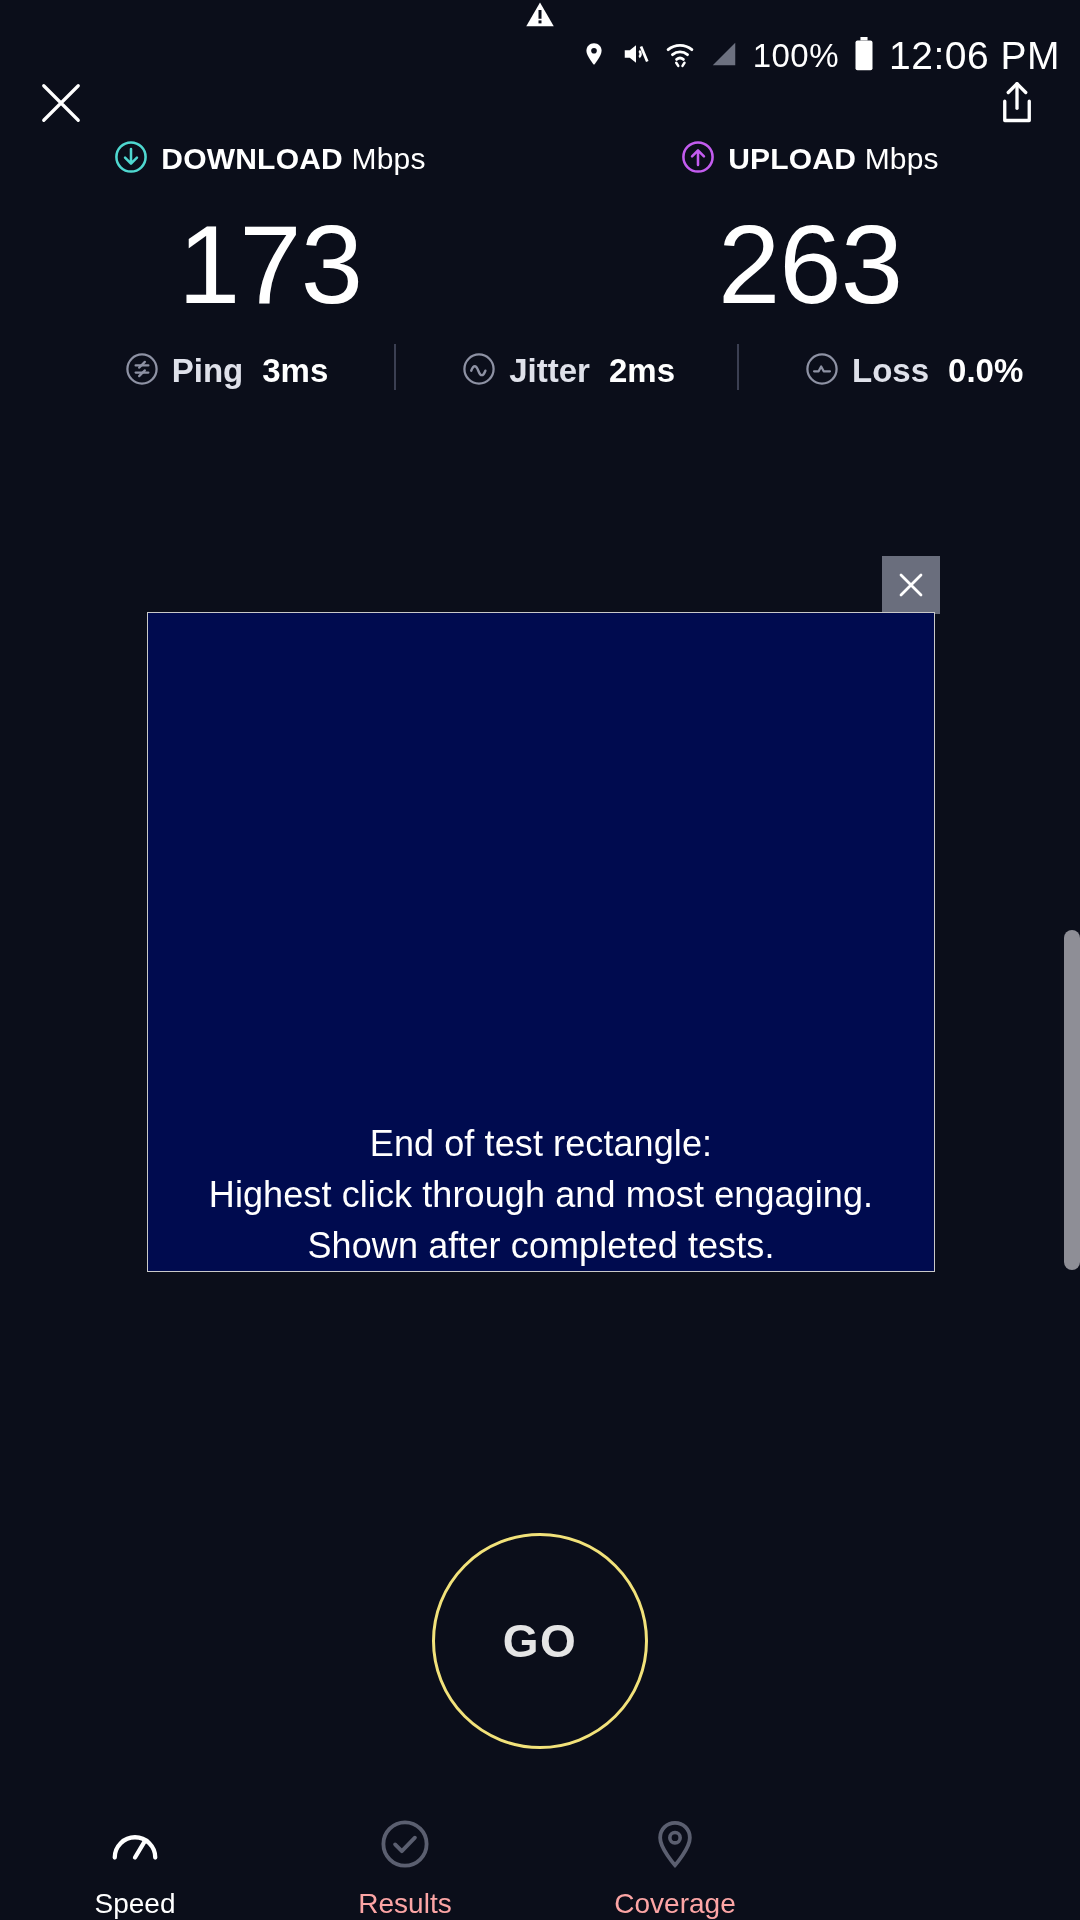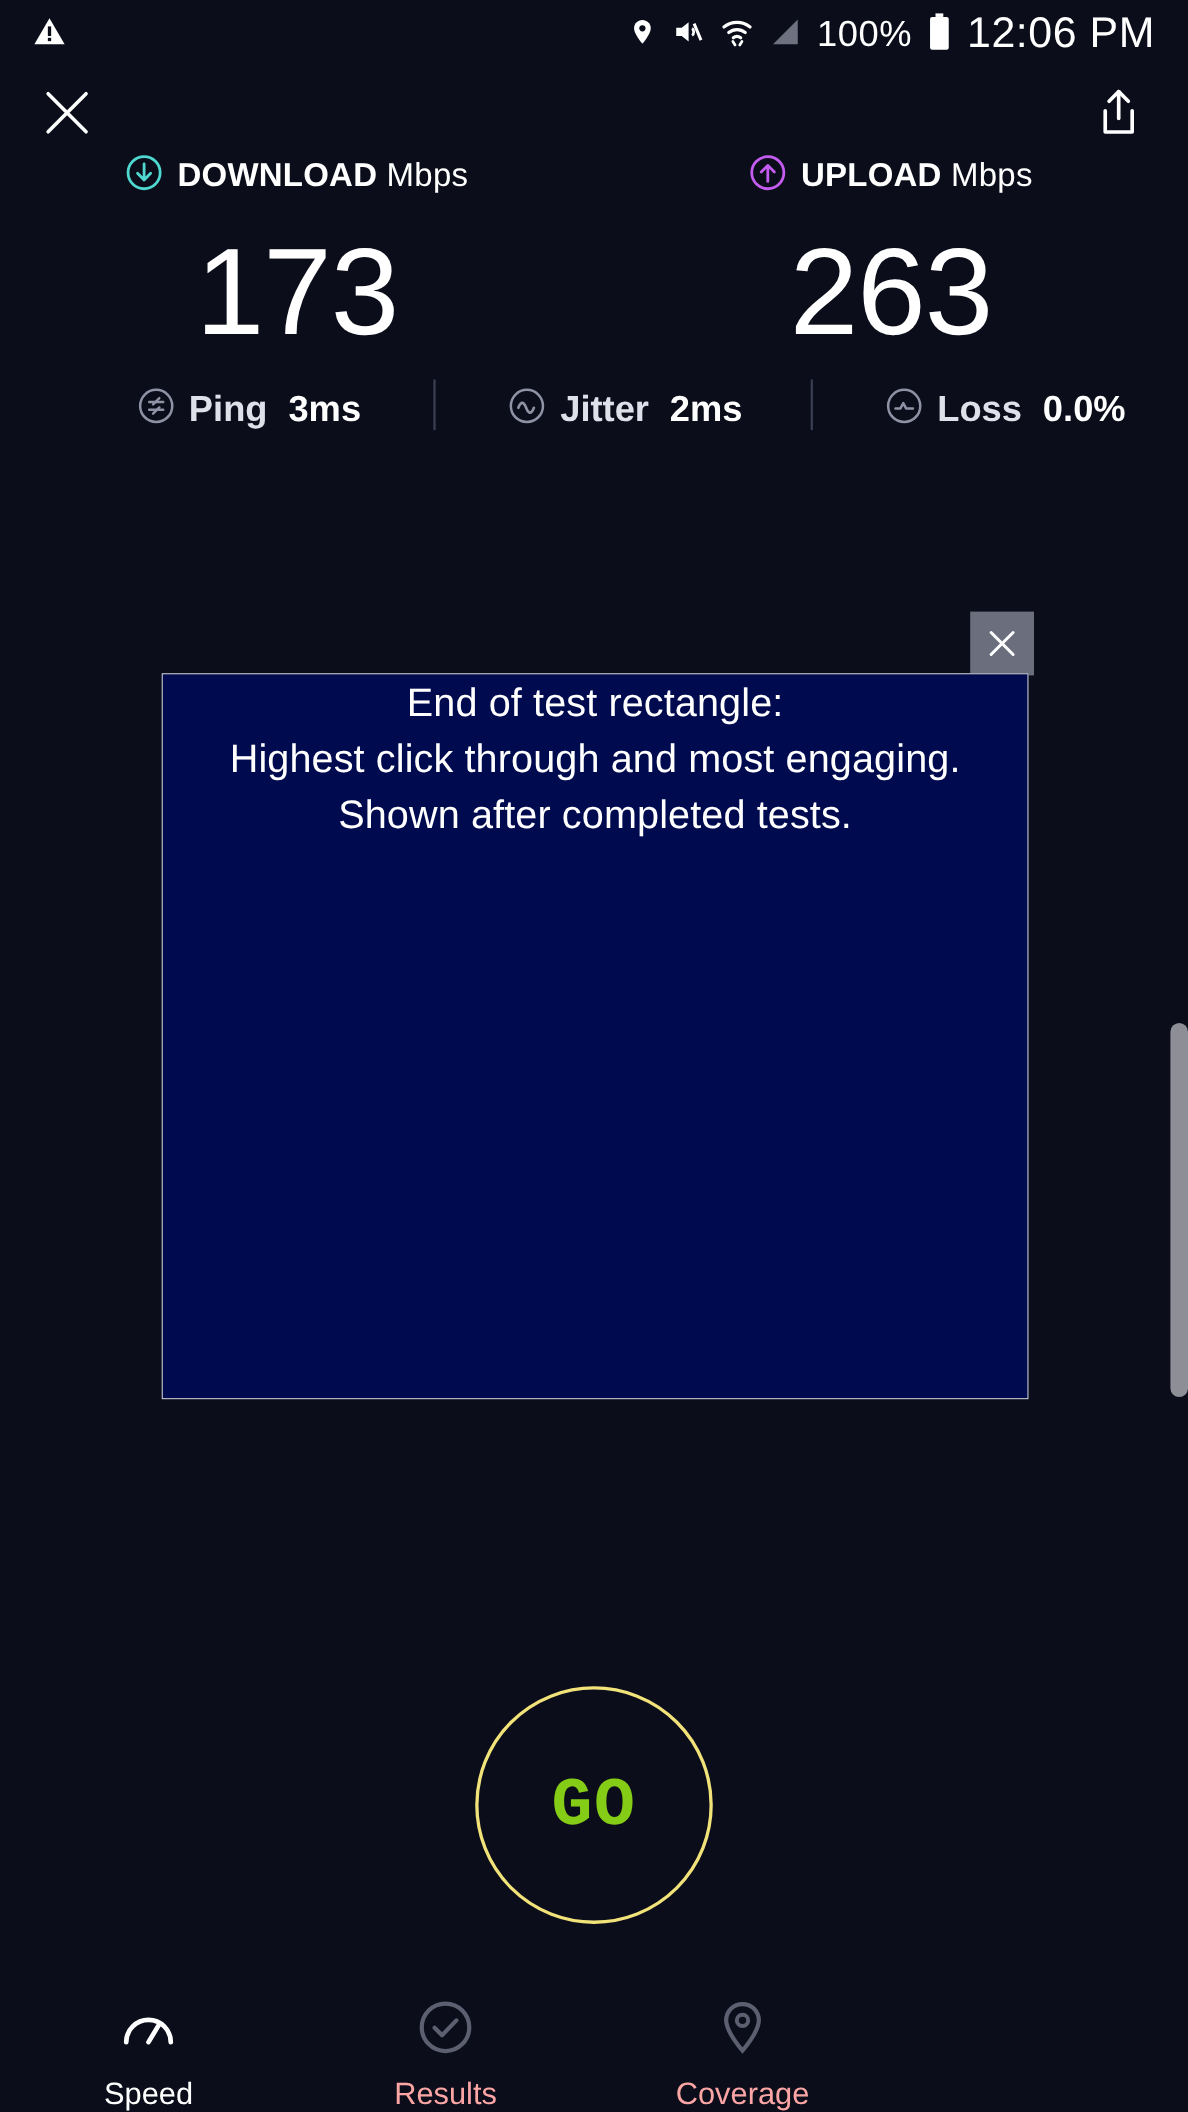--- a/index.html
+++ b/index.html
@@ -7,21 +7,21 @@
     width:1080px; height:1920px;
     background:#0b0e1a;
     font-family:"Liberation Sans", sans-serif;
     overflow:hidden;
   }
   .screen { position:relative; width:1080px; height:1920px; background:#0b0e1a; }
 
   
   .statusbar {
     position:absolute; top:0; left:0; width:1080px; height:62px;
-    display:flex; align-items:center; padding:0 30px;
+    display:flex; align-items:center; padding:0 20px;flex-direction:column;
   }
   .sb-left { display:flex; align-items:center; gap:10px; }
   .sb-right { margin-left:auto; display:flex; align-items:center; gap:14px; }
   .sb-pct { color:#ffffff; font-size:33px; letter-spacing:0.5px; }
   .sb-time { color:#ffffff; font-size:39px; letter-spacing:0.5px; }
   .ico { display:block; }
 
   
   .appbar {
     position:absolute; top:62px; left:0; width:1080px; height:86px;
@@ -65,39 +65,39 @@
   
   .ad-wrap { position:absolute; left:0; top:556px; width:1080px; }
   .ad-close {
     position:absolute; right:140px; top:0; width:58px; height:58px;
     background:#6a6e7d; display:flex; align-items:center; justify-content:center;
   }
   .ad-box {
     position:absolute; left:147px; top:56px;
     width:788px; height:660px;
     background:#000b4f; border:1px solid #c9c9c9;
-    display:flex; align-items:flex-start; justify-content:center;
+    display:flex; align-items:flex-end; justify-content:center;
   }
   .ad-text {
     color:#ffffff; font-size:36px; line-height:1.42; text-align:center;
     letter-spacing:0.1px;
   }
   .ad-scroll {
     position:absolute; right:0; top:930px; width:16px; height:340px;
     background:#8e8e96; border-radius:8px;
   }
 
   
   .go-btn {
     position:absolute; left:50%; top:1533px; transform:translateX(-50%);
     width:216px; height:216px; border-radius:50%;
     border:3px solid #f2e27a; background:transparent;
     display:flex; align-items:center; justify-content:center;
   }
-  .go-label { color:#84cc16; font-size:62px; font-weight:700; letter-spacing:1.5px;font-family:Liberation Mono, monospace; }
+  .go-label { color:#e5e5e5; font-size:46px; font-weight:700; letter-spacing:1.5px; }
 
   
   .bottomnav {
     position:absolute; left:0; bottom:0; width:1080px; height:148px;
     display:flex; align-items:flex-end;
   }
   .nav-item {
     width:25%; display:flex; flex-direction:column;
     align-items:center; justify-content:center; gap:13px;
   }

